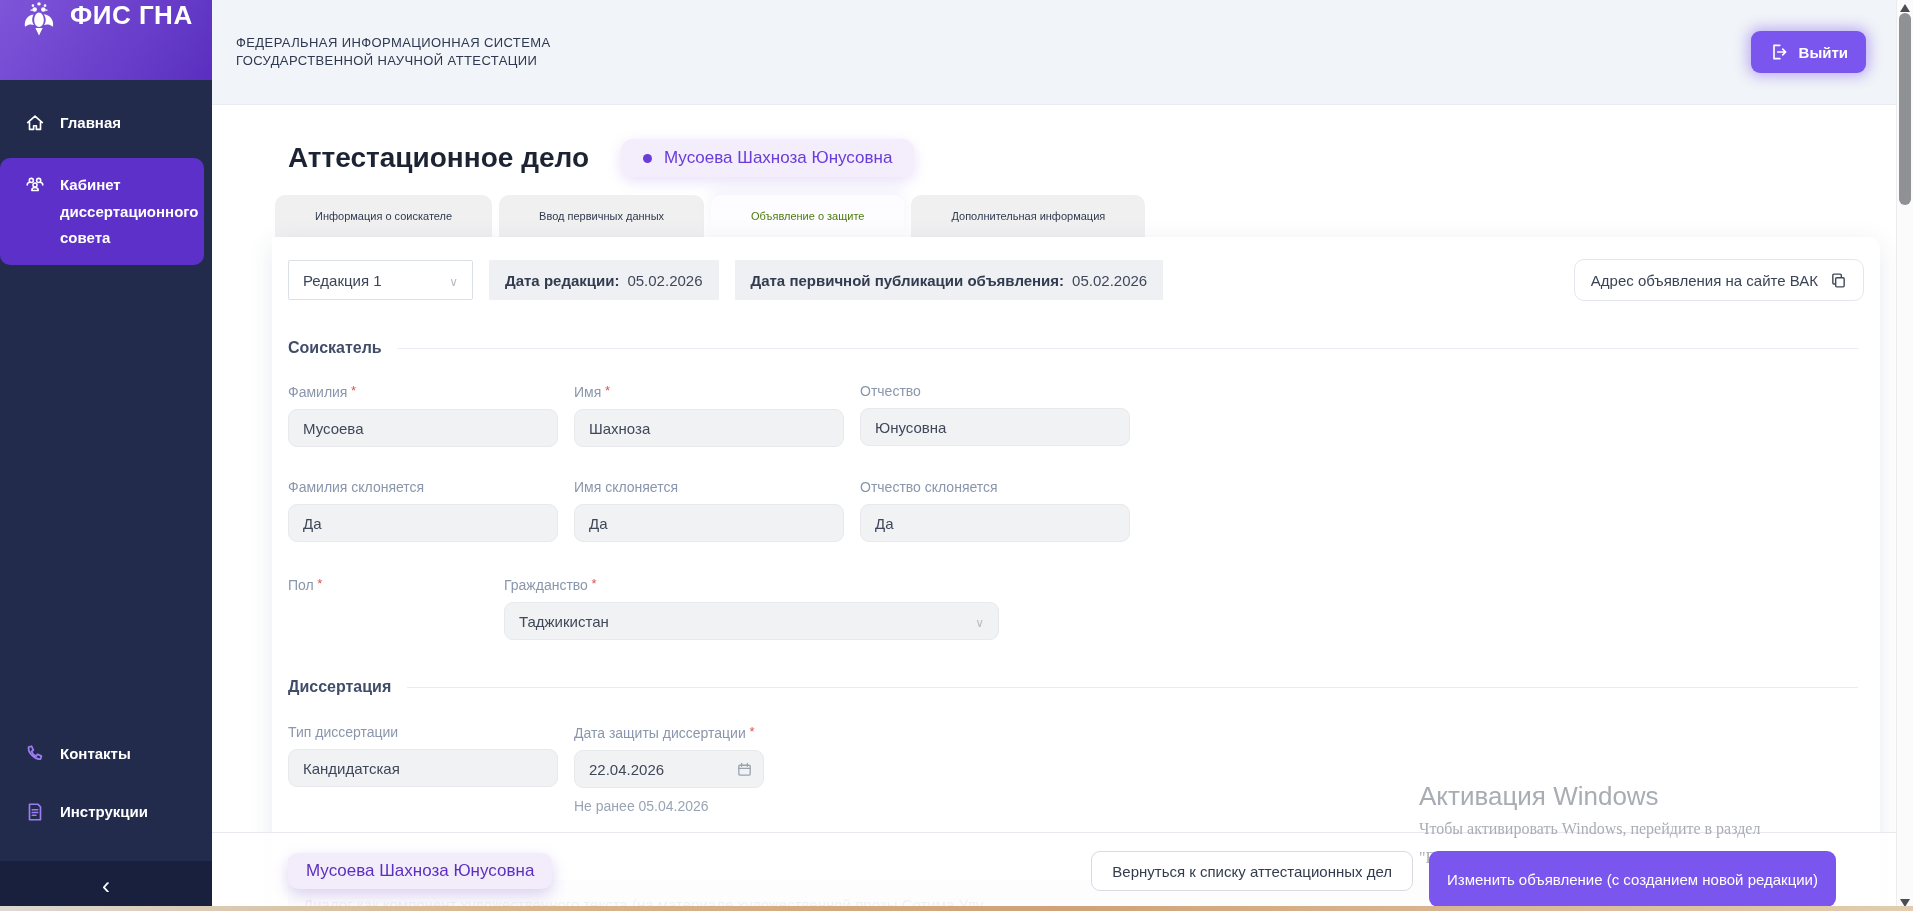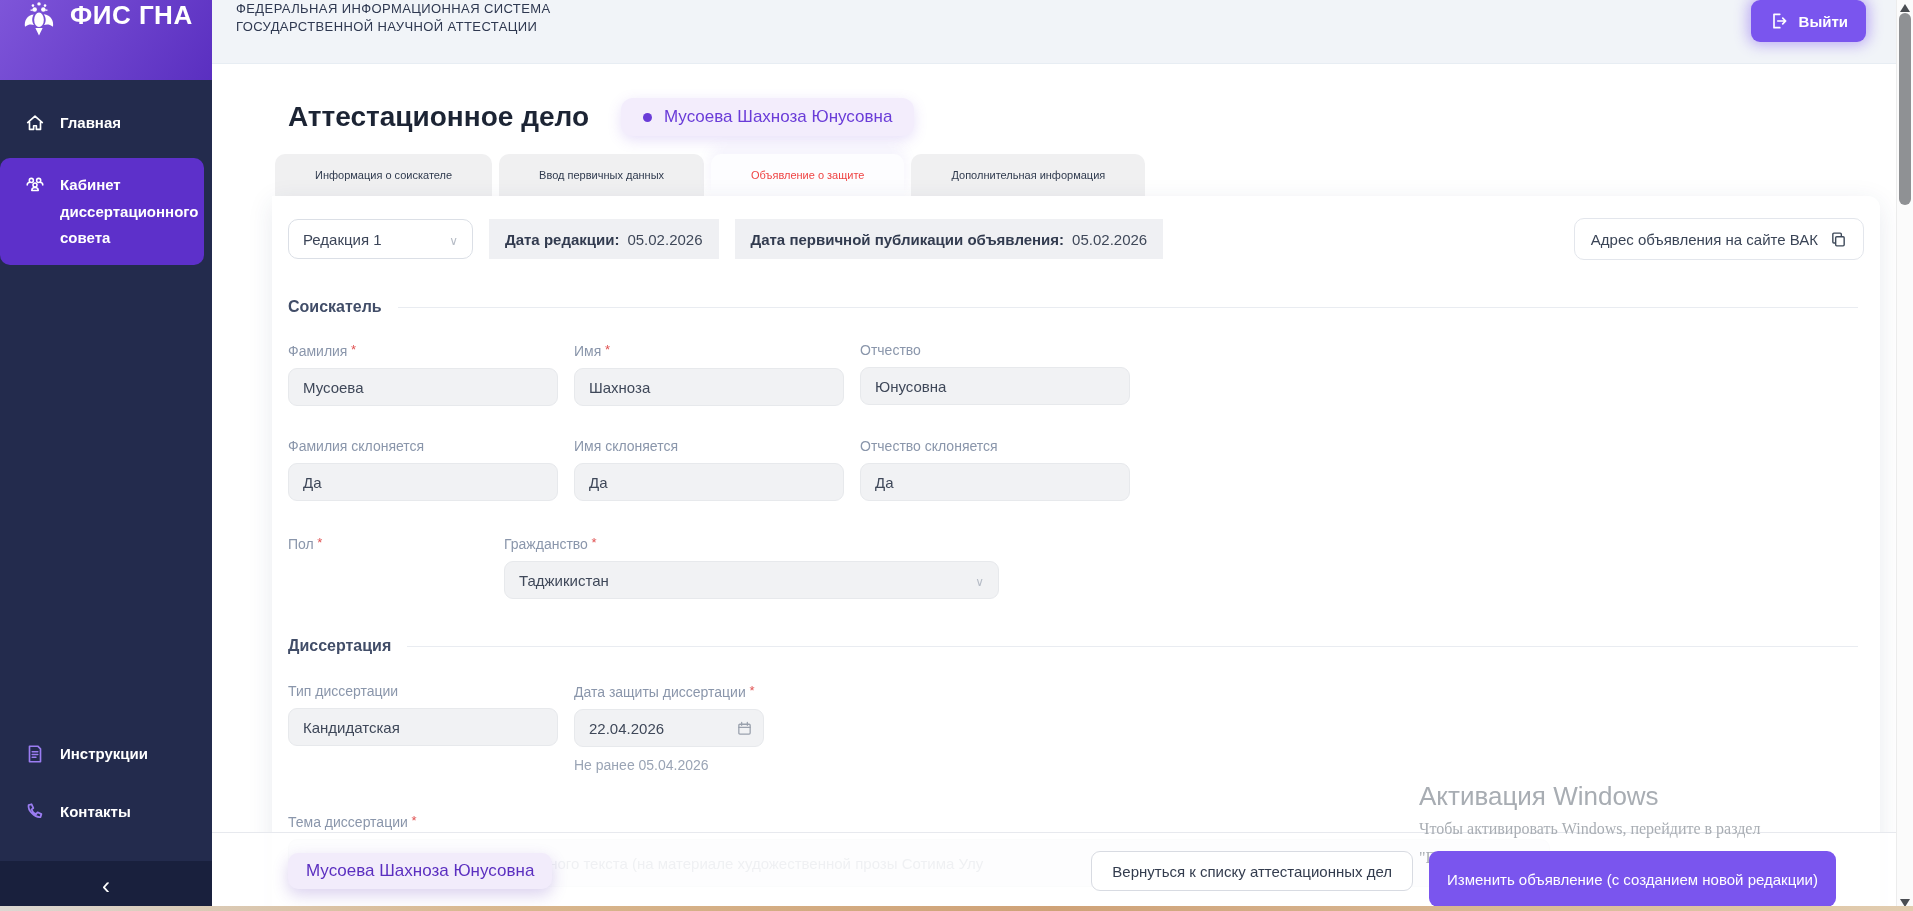--- a/index.html
+++ b/index.html
@@ -14,39 +14,39 @@
   .nav-item { display:flex; align-items:flex-start; gap:14px; padding:14px 10px 14px 24px; color:#fff; font-size:15px; font-weight:700; line-height:1.75; cursor:pointer; }
   .nav-item .ico { flex:0 0 22px; margin-top:2px; }
   .nav-item.active { background:#5d30ca; border-radius:10px; margin:8px 8px 0 0; }
   .sidebar-bottom { position:absolute; bottom:70px; left:0; right:0; }
   .sidebar-bottom .nav-item { padding:16px 10px 16px 24px; }
   .collapse-bar { position:absolute; bottom:0; left:0; right:0; height:50px; background:#19203d; display:flex; align-items:center; justify-content:center; cursor:pointer; }
   .collapse-chev::before { content:"‹"; color:#fff; font-size:24px; line-height:1; }
 
   
   .main { position:relative; flex:1; height:100%; background:#fff; }
-  .topbar { height:64px; background:#f1f4f8; border-bottom:1px solid #e7edf3; display:flex; padding:0 47px 0 24px; }
+  .topbar { height:105px; background:#f1f4f8; border-bottom:1px solid #e7edf3; display:flex; align-items:center; padding:0 47px 0 24px; }
   .sys-name { font-size:13px; color:#2e3850; font-weight:500; letter-spacing:.4px; line-height:18px; }
   .logout-btn { margin-left:auto; height:42px; padding:0 18px; background:#7a55ee; color:#fff; border:none; border-radius:9px; font-family:inherit; font-size:15px; font-weight:700; display:flex; align-items:center; gap:10px; cursor:pointer; box-shadow:0 0 14px 3px rgba(124,85,240,.45); }
 
   .content { position:relative; }
   .page-head { display:flex; align-items:center; gap:32px; margin:34px 0 0 76px; }
   .page-title { font-size:28px; font-weight:700; color:#1c2434; }
   .person-badge { display:flex; align-items:center; gap:12px; background:#f3edfc; border-radius:12px; padding:9px 22px; font-size:17px; font-weight:500; color:#6a3cd8; box-shadow:0 4px 14px rgba(120,80,220,.18); }
   .badge-dot { width:9px; height:9px; border-radius:50%; background:#6a3cd8; }
 
   .tabs { display:flex; gap:7px; margin:18px 0 0 63px; }
   .tab { height:42px; display:flex; align-items:center; padding:0 40px; background:#f0f0f1; border-radius:10px 10px 0 0; font-size:11px; font-weight:500; color:#2f3a4e; cursor:pointer; white-space:nowrap; }
-  .tab.active { background:#fdfdff; color:#ef4444; box-shadow:0 -6px 14px rgba(120,90,220,.08); }
+  .tab.active { background:#fdfdff; color:#4d7c0f; box-shadow:0 -6px 14px rgba(120,90,220,.08); }
   .tab.disabled { color:#b9bdc5; cursor:default; }
 
   .card { margin-left:60px; width:1608px; height:760px; background:#fff; border-radius:0 12px 12px 12px; box-shadow:0 6px 26px rgba(40,60,100,.10); padding:22px 16px 0 16px; position:relative; }
 
   .controls-row { display:flex; align-items:center; gap:16px; }
-  .select { height:40px; background:#fff; border:1px solid #dbdfe6; border-radius:10px; display:flex; align-items:center; padding:0 14px; font-size:15px; color:#3c4558; cursor:pointer; }
+  .select { height:40px; background:#fff; border:1px solid #dbdfe6; border-radius:2px; display:flex; align-items:center; padding:0 14px; font-size:15px; color:#3c4558; cursor:pointer; }
   .select .chev { margin-left:auto; }
   .chev-down::before { content:"∨"; color:#b6bcc6; font-size:12px; }
   .rev-select { width:185px; }
   .pill { height:40px; background:#eff0f3; border-radius:0; display:flex; align-items:center; gap:8px; padding:0 16px; font-size:15px; color:#3f4859; white-space:nowrap; }
   .pill b { color:#323b4f; font-weight:700; }
   .vak-btn { margin-left:auto; height:42px; background:#fff; border:1px solid #e3e6ec; border-radius:10px; display:flex; align-items:center; gap:12px; padding:0 16px; font-family:inherit; font-size:15px; color:#3a4456; cursor:pointer; }
 
   .section-head { display:flex; align-items:center; gap:16px; margin-top:38px; }
   .section-title { font-size:16px; font-weight:600; color:#414d68; white-space:nowrap; }
   .section-line { flex:1; height:1px; background:#e9ecf1; margin-right:6px; }
@@ -129,34 +129,34 @@
             <path d="M3.5 12c0-1.8 1.6-3 3.2-3M20.5 12c0-1.8-1.6-3-3.2-3M8.5 18c0-2 1.6-3.2 3.5-3.2S15.5 16 15.5 18z"></path>
           </svg>
         </span>
         <span style="width:146px">Кабинет диссертационного совета</span>
       </div>
     </nav>
 
     <div class="sidebar-bottom">
       <div class="nav-item">
         <span class="ico">
+          <svg width="22" height="22" viewBox="0 0 24 24" fill="none" stroke="#9b7df2" stroke-width="1.9" stroke-linecap="round" stroke-linejoin="round">
+            <path d="M5 4.5l3.2-1 2 4.2-2 1.6c.8 2.3 2.7 4.2 5 5l1.6-2 4.2 2-1 3.2c-6 1-14-7-13-13z"></path>
+          </svg>
+        </span>
+        <span>Контакты</span>
+      </div>
+      <div class="nav-item">
+        <span class="ico">
           <svg width="22" height="22" viewBox="0 0 24 24" fill="none" stroke="#9b7df2" stroke-width="1.8" stroke-linecap="round" stroke-linejoin="round">
             <path d="M6 3.5h9l3 3V20.5H6z"></path>
               <path d="M9 9.5h6M9 12.5h6M9 15.5h4"></path>
           </svg>
         </span>
         <span>Инструкции</span>
-      </div>
-      <div class="nav-item">
-        <span class="ico">
-          <svg width="22" height="22" viewBox="0 0 24 24" fill="none" stroke="#9b7df2" stroke-width="1.9" stroke-linecap="round" stroke-linejoin="round">
-            <path d="M5 4.5l3.2-1 2 4.2-2 1.6c.8 2.3 2.7 4.2 5 5l1.6-2 4.2 2-1 3.2c-6 1-14-7-13-13z"></path>
-          </svg>
-        </span>
-        <span>Контакты</span>
       </div>
     </div>
 
     <div class="collapse-bar">
       <span class="collapse-chev"></span>
     </div>
   </aside>
 
   <div class="main">
 

